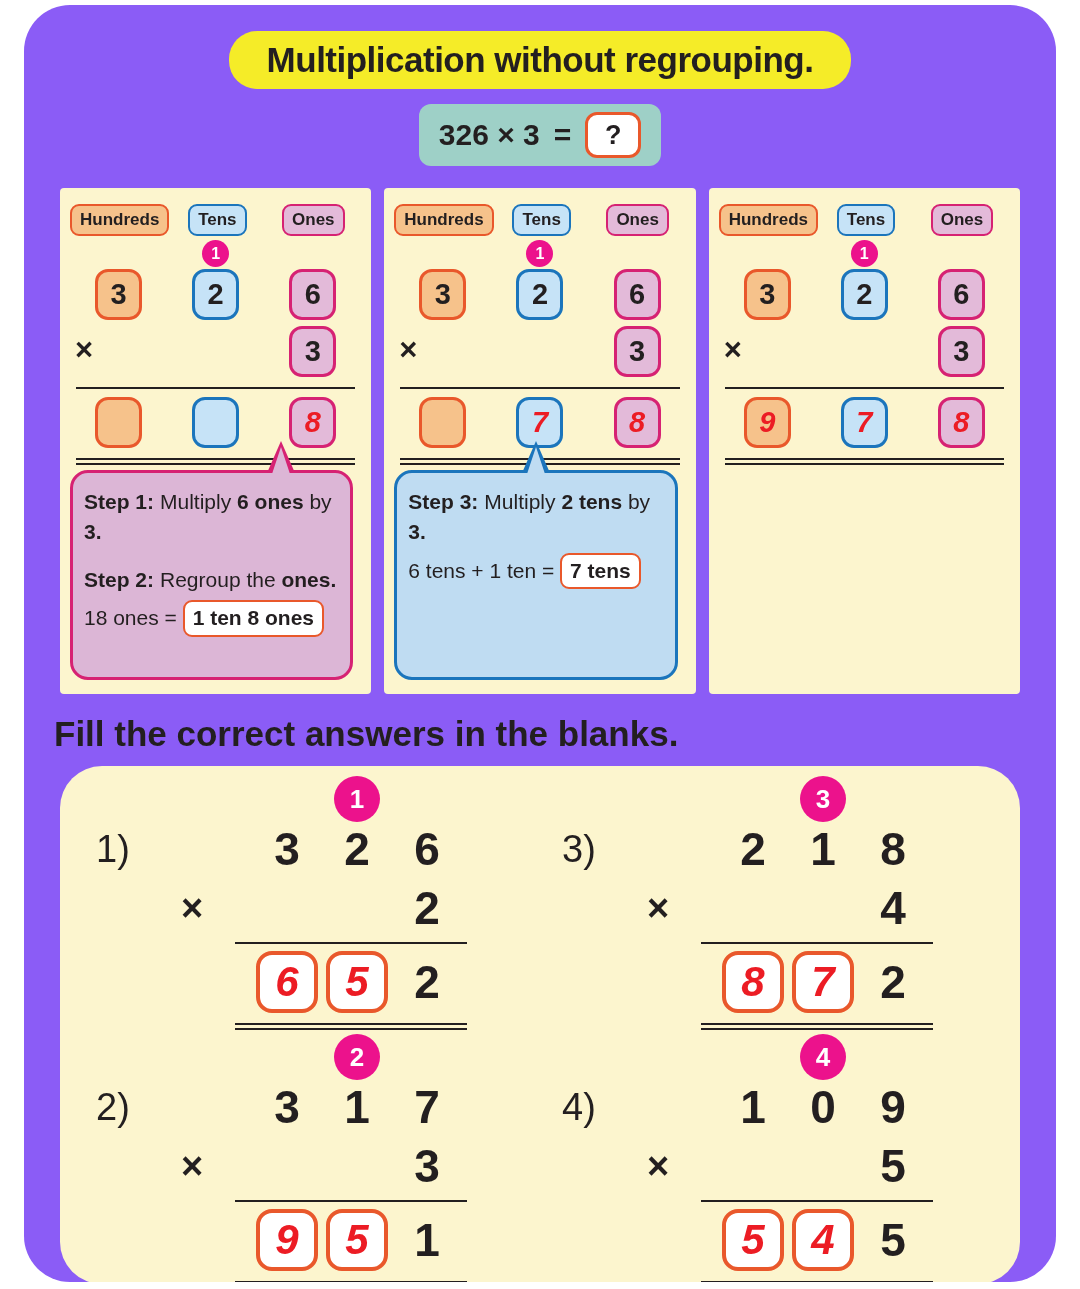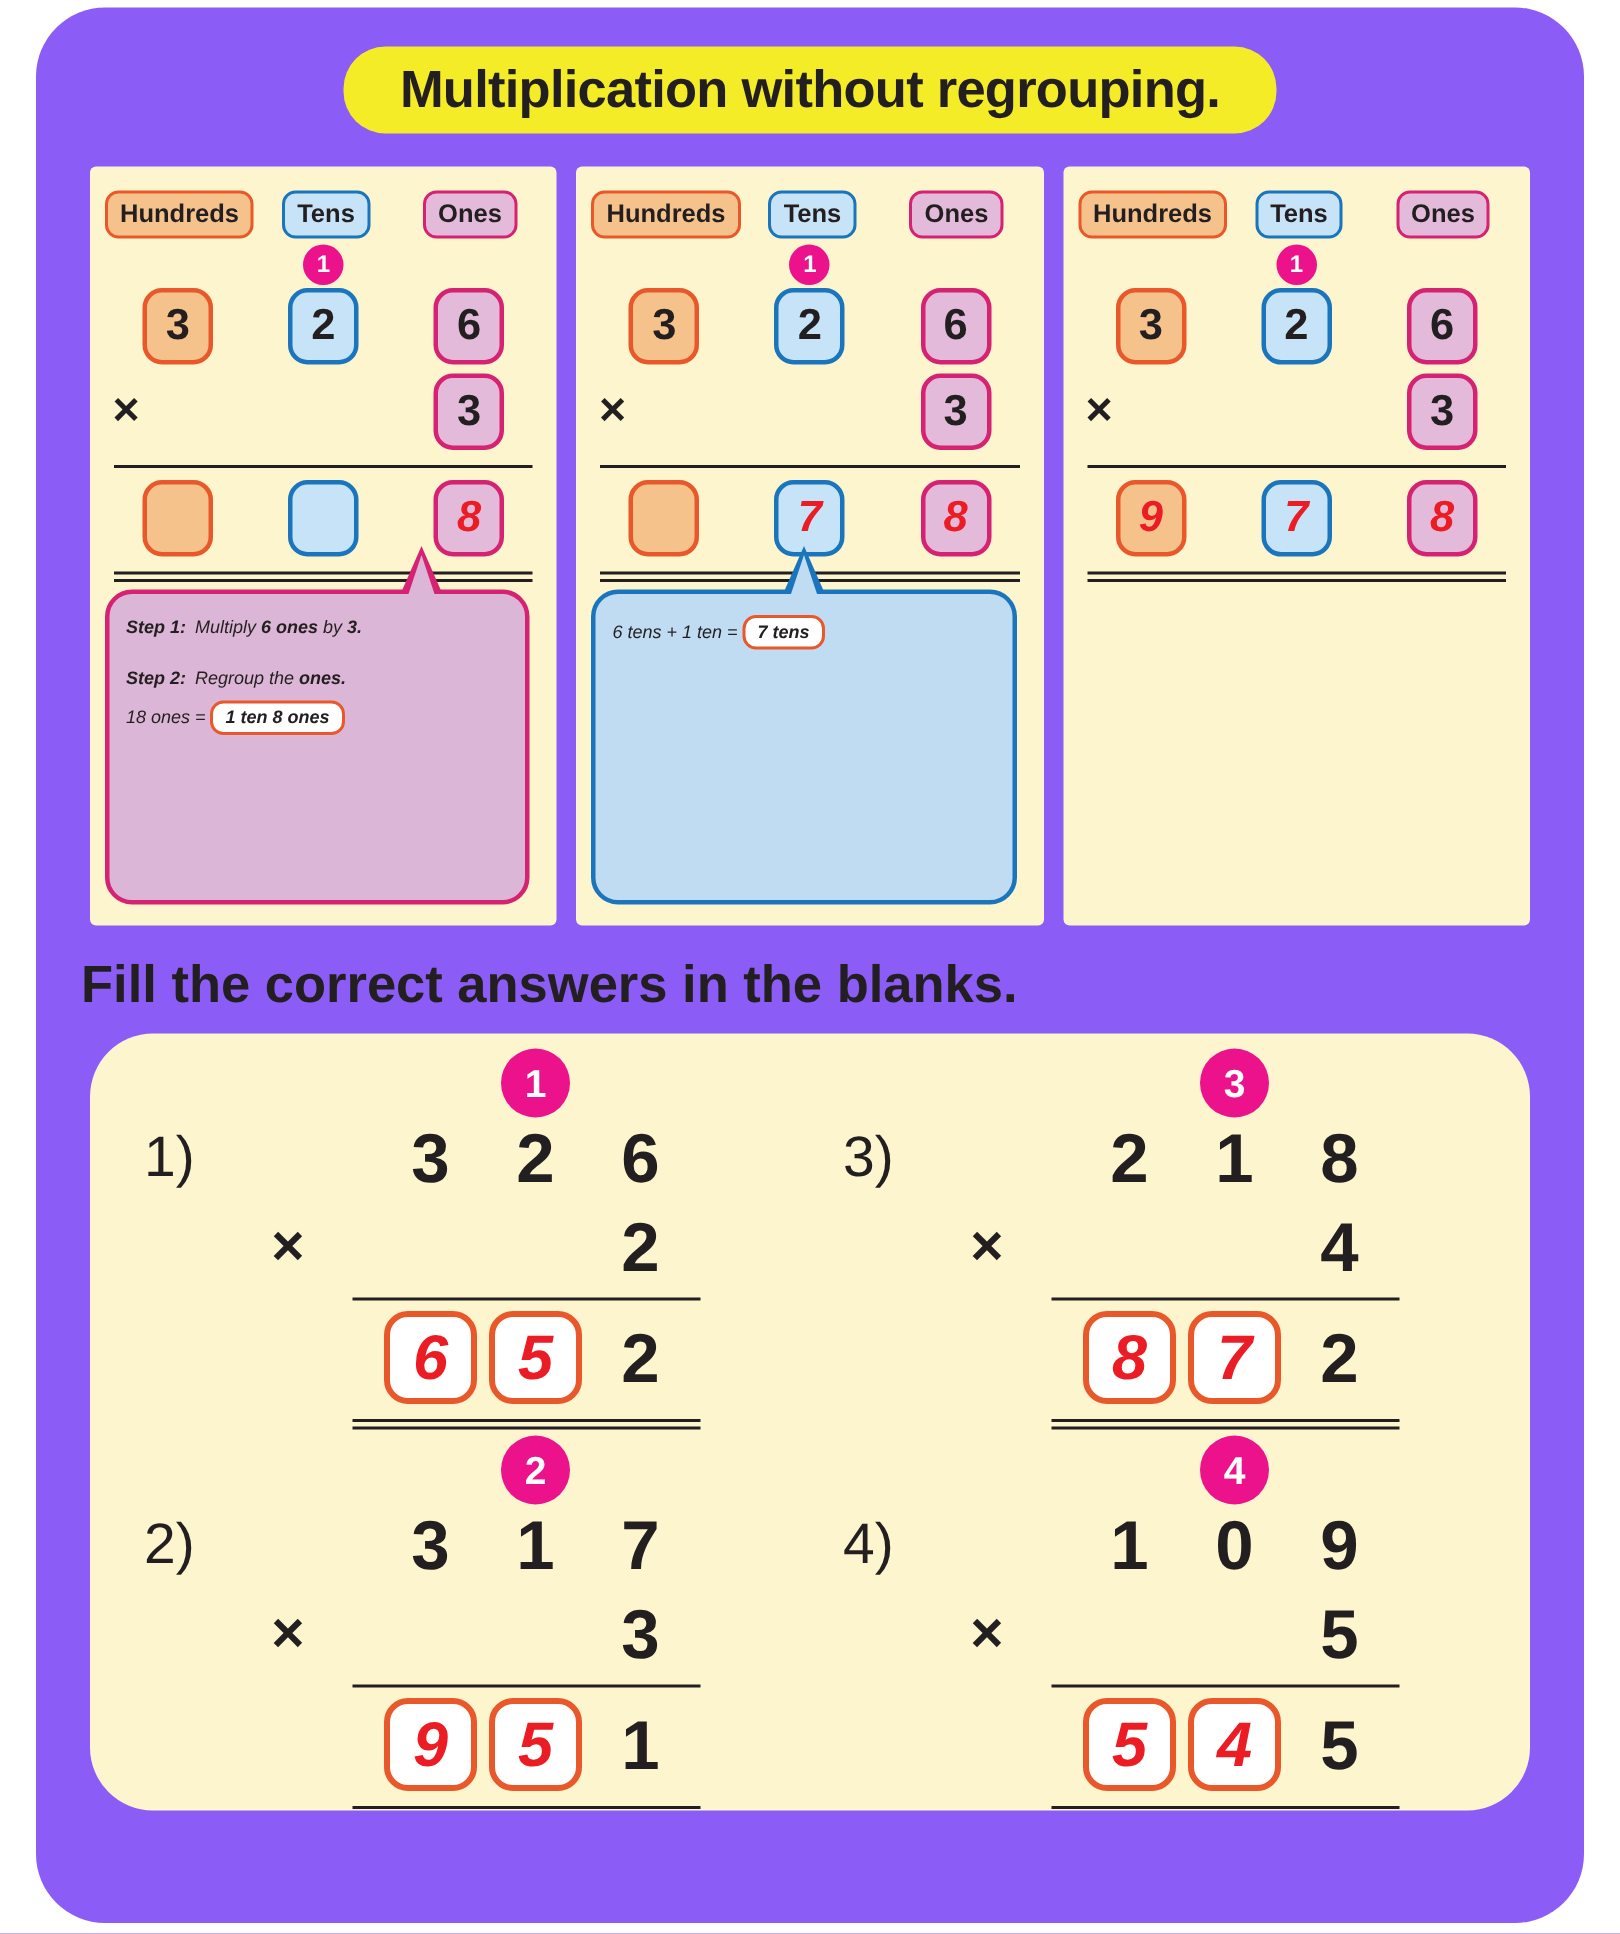--- a/index.html
+++ b/index.html
@@ -29,21 +29,21 @@
   .red { color:#EC1C24; font-style:italic; }
   .digits { margin-top:2px; }
   .mult { position:relative; margin-top:6px; height:51px; }
   .times { position:absolute; left:15px; top:6px; font-size:31px; font-weight:700; }
   .c3 { grid-column:3; }
   .rule { border-top:2.5px solid #231F20; margin:10px 16px 0; }
   .result { margin-top:8px; }
   .dbl { margin:10px 16px 0; height:7px; border-top:2.5px solid #231F20; border-bottom:2.5px solid #231F20; }
 
   
-  .bubble { position:absolute; left:10px; right:18px; top:282px; height:210px; border:3px solid; border-radius:18px; padding:14px 11px 0; font-size:12px; line-height:1.45;font-style:italic; }
+  .bubble { position:absolute; left:10px; right:18px; top:282px; height:210px; border:3px solid; border-radius:18px; padding:14px 11px 0; font-size:21px; line-height:1.45; }
   .bub1 { background:#DCB6D6; border-color:#D62273; }
   .bub2 { background:#BFDCF2; border-color:#1B75BC; }
   .bub3 { background:#F3C28E; border-color:#E9582B; }
   .tail { position:absolute; top:-32px; width:28px; height:32px; }
   .bub1 .tail { left:calc(75% - 14px); }
   .bub2 .tail { left:calc(50% - 14px); }
   .bub3 .tail { left:50px; }
   .t-out,.t-in { position:absolute; width:0; height:0; }
   .t-out { left:0; top:0; border-left:14px solid transparent; border-right:14px solid transparent; border-bottom:32px solid; }
   .t-in { left:4px; top:6px; border-left:10px solid transparent; border-right:10px solid transparent; border-bottom:30px solid; }
@@ -72,20 +72,25 @@
   .pdbl { margin:5px 0 0 153px; width:232px; height:7px; border-top:2.5px solid #231F20; border-bottom:2.5px solid #231F20; }
   .pbadge { position:absolute; top:0; left:252px; width:46px; height:46px; border-radius:50%; background:#EC128C; color:#fff; font-size:26px; font-weight:700; display:flex; align-items:center; justify-content:center; }
 </style>
 </head>
 <body>
 
 <div class="card">
 
   <div class="title">Multiplication without regrouping.</div>
 
+  <div class="equation">
+    <span>326 × 3</span>
+    <span>=</span>
+    <span class="qbox">?</span>
+  </div>
 
   <div class="panels">
 
     <section class="panel">
       <div class="grid3 pills">
         <span class="pill pill-h">Hundreds</span>
         <span class="pill pill-t">Tens</span>
         <span class="pill pill-o">Ones</span>
       </div>
       <div class="grid3 carryrow">
@@ -141,20 +146,21 @@
         <span class="cell box-h red"></span>
         <span class="cell box-t red">7</span>
         <span class="cell box-o red">8</span>
       </div>
       <div class="dbl"></div>
       <div class="bubble bub2">
         <span class="tail">
             <i class="t-out"></i>
             <i class="t-in"></i>
           </span>
+        <p class="bl"><b class="stepname">Step 3:</b><span>Multiply </span><b>2 tens</b><span> by </span><b>3.</b></p>
         <p class="bl"><span>6 tens + 1 ten = </span><span class="chip">7 tens</span></p>
       </div>
     </section>
 
     <section class="panel">
       <div class="grid3 pills">
         <span class="pill pill-h">Hundreds</span>
         <span class="pill pill-t">Tens</span>
         <span class="pill pill-o">Ones</span>
       </div>

